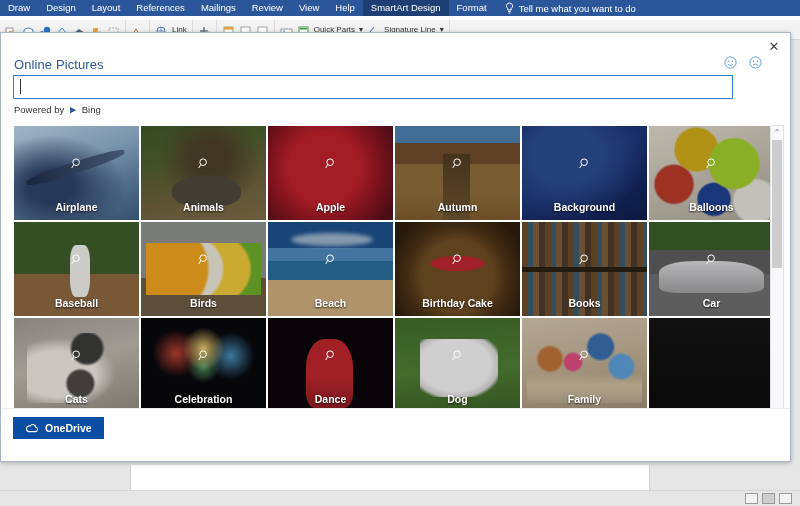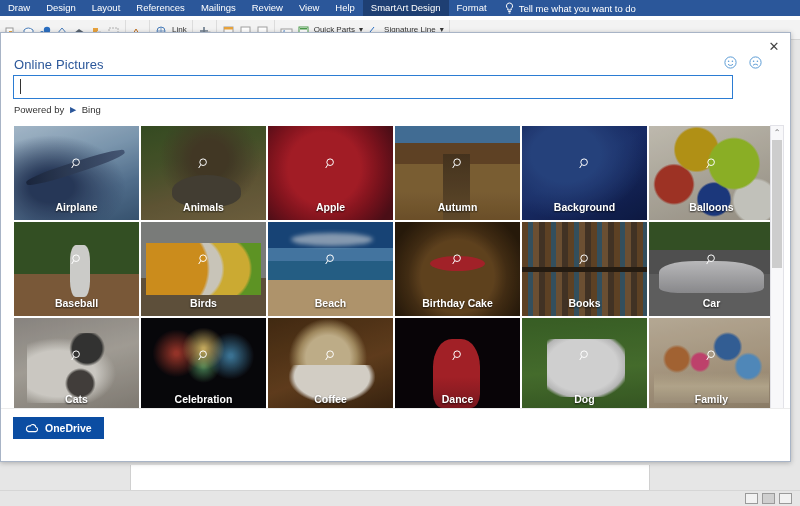--- a/index.html
+++ b/index.html
@@ -544,29 +544,20 @@
         <div class="tile">
           <div class="tile-img t-celebration"></div>
           <div class="tile-shade"></div>
           <span class="tile-mag"><svg width="13" height="13" viewBox="0 0 13 13">
                 <circle cx="5.6" cy="5.2" r="3.3" fill="none" stroke="#fff" stroke-width="1"></circle>
                 <path d="M3.2 7.8 1.2 11" stroke="#fff" stroke-width="1"></path>
               </svg></span>
           <span class="tile-label">Celebration</span>
         </div>
         <div class="tile">
-          <div class="tile-img t-coffee"></div>
-          <div class="tile-shade"></div>
-          <span class="tile-mag"><svg width="13" height="13" viewBox="0 0 13 13">
-                <circle cx="5.6" cy="5.2" r="3.3" fill="none" stroke="#fff" stroke-width="1"></circle>
-                <path d="M3.2 7.8 1.2 11" stroke="#fff" stroke-width="1"></path>
-              </svg></span>
-          <span class="tile-label">Coffee</span>
-        </div>
-        <div class="tile">
           <div class="tile-img t-dance"></div>
           <div class="tile-shade"></div>
           <span class="tile-mag"><svg width="13" height="13" viewBox="0 0 13 13">
                 <circle cx="5.6" cy="5.2" r="3.3" fill="none" stroke="#fff" stroke-width="1"></circle>
                 <path d="M3.2 7.8 1.2 11" stroke="#fff" stroke-width="1"></path>
               </svg></span>
           <span class="tile-label">Dance</span>
         </div>
         <div class="tile">
           <div class="tile-img t-dog"></div>

